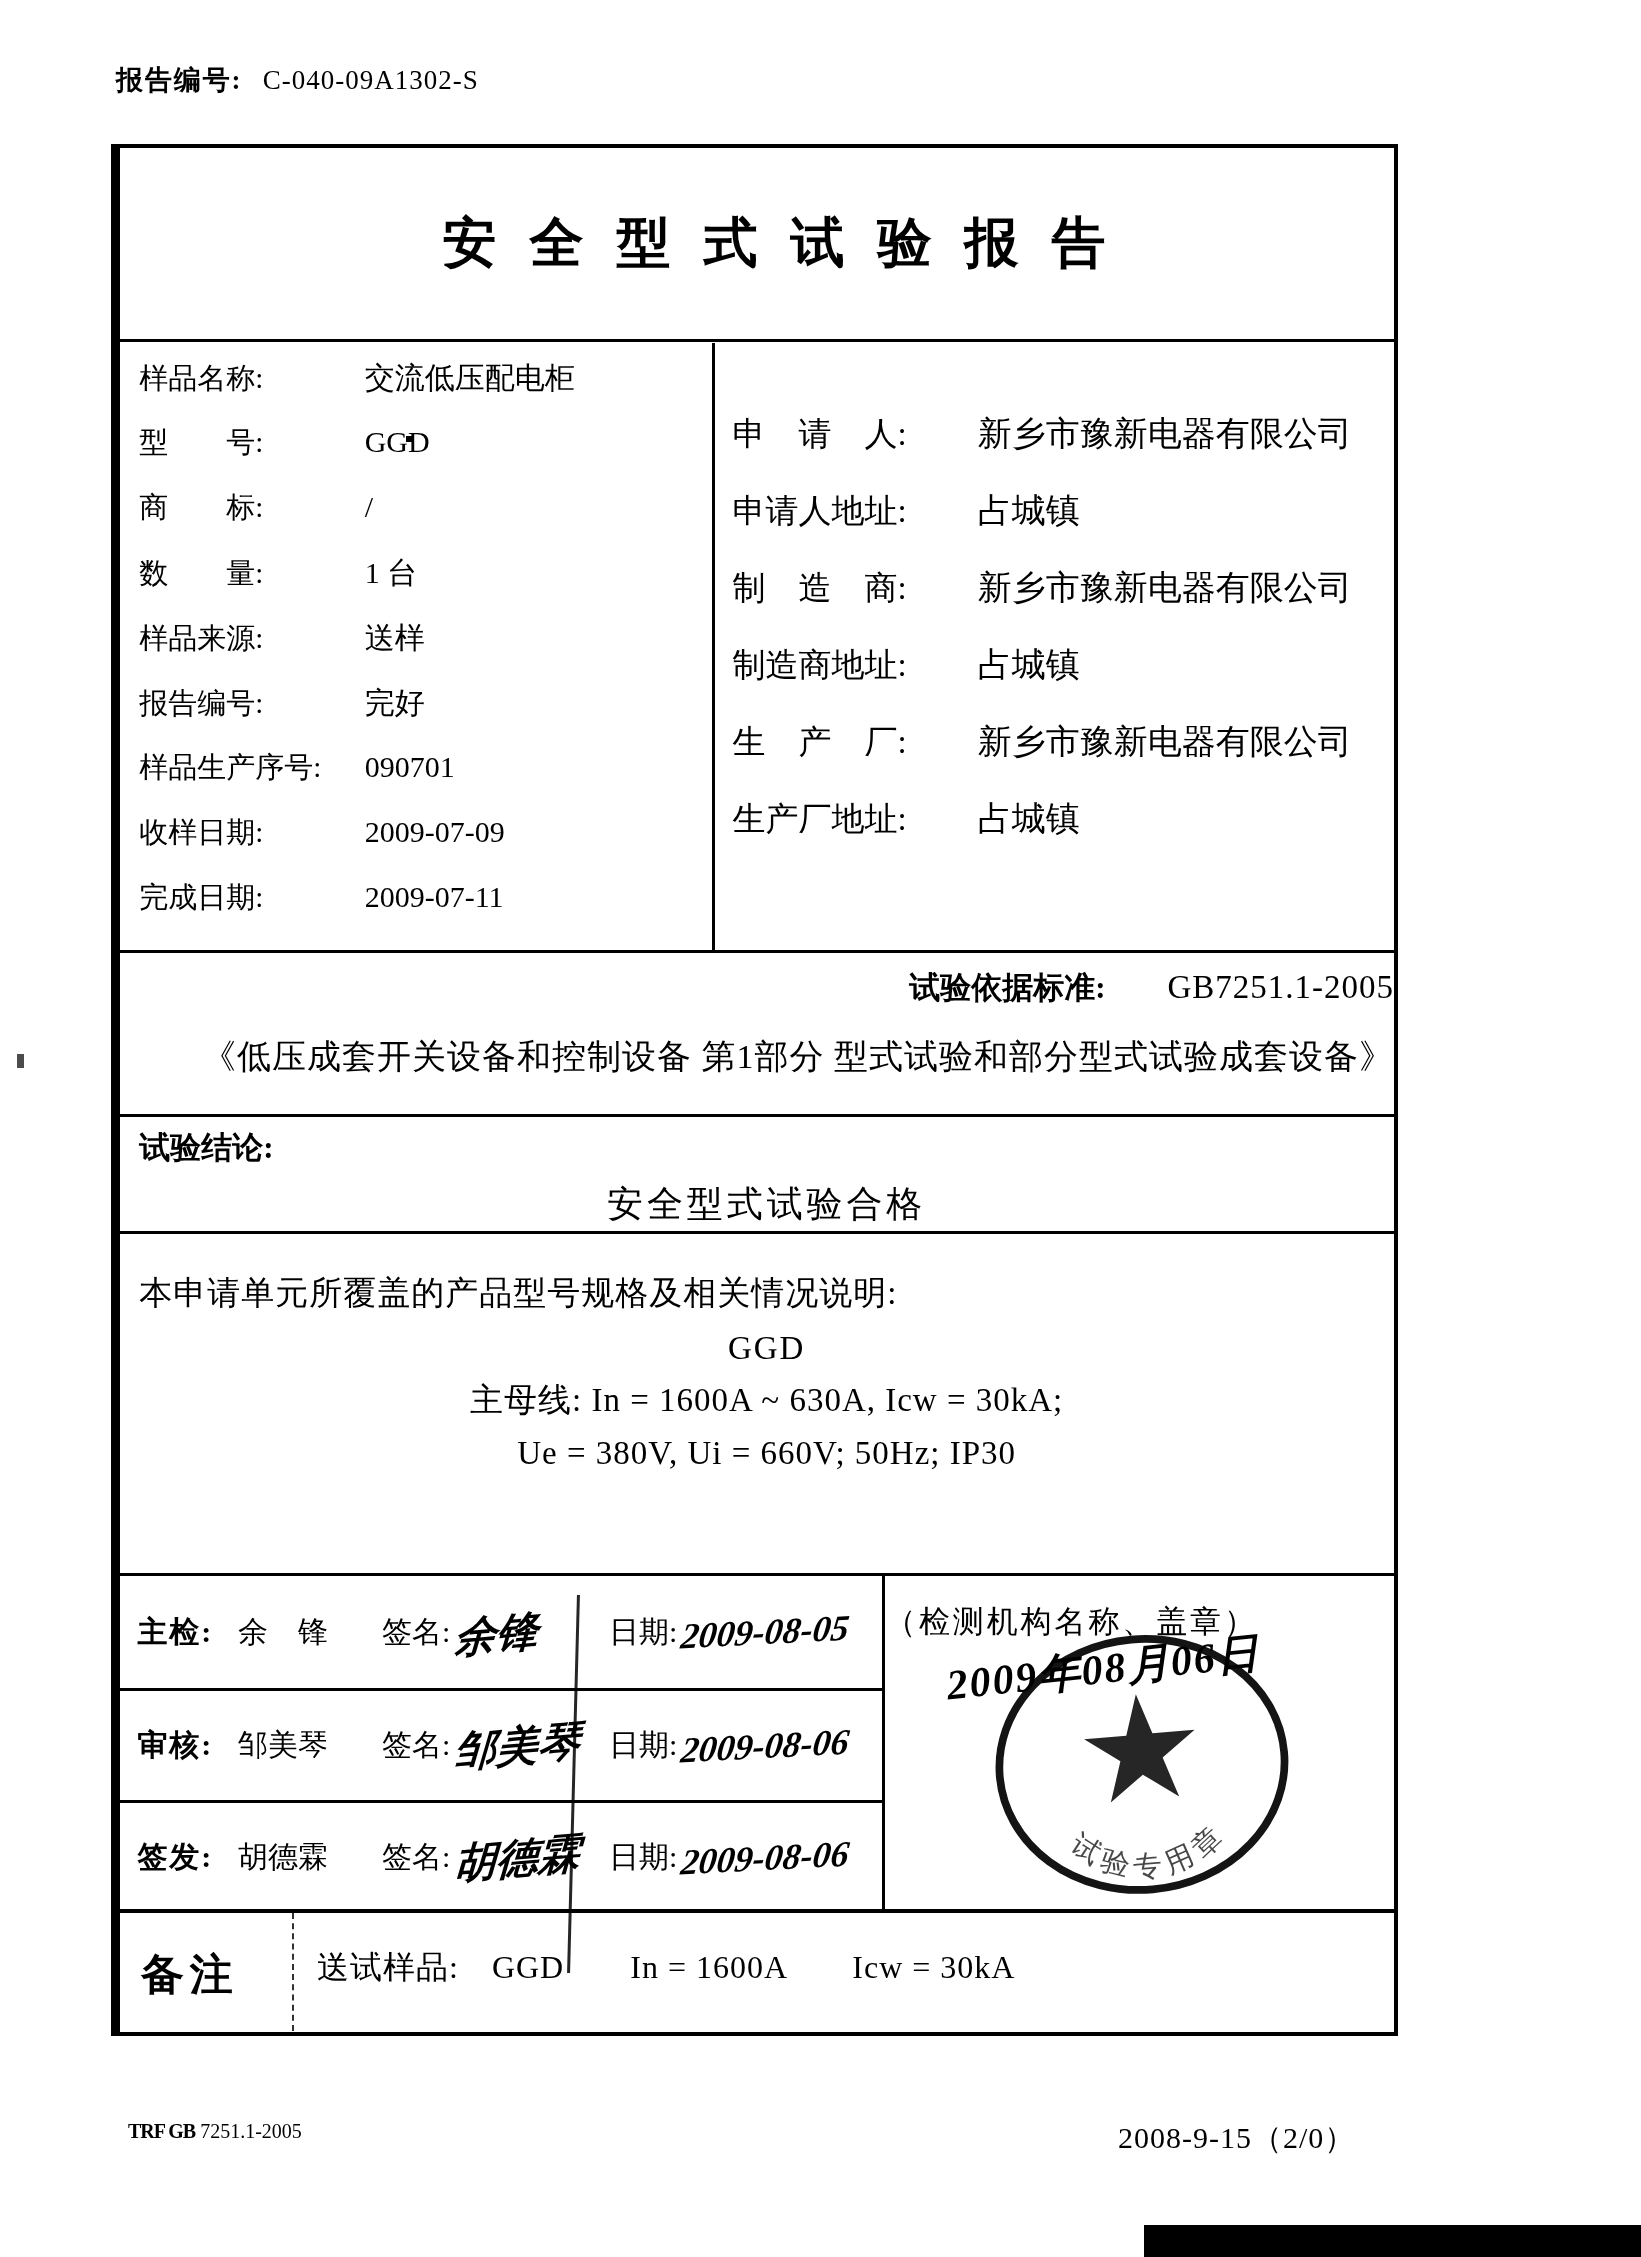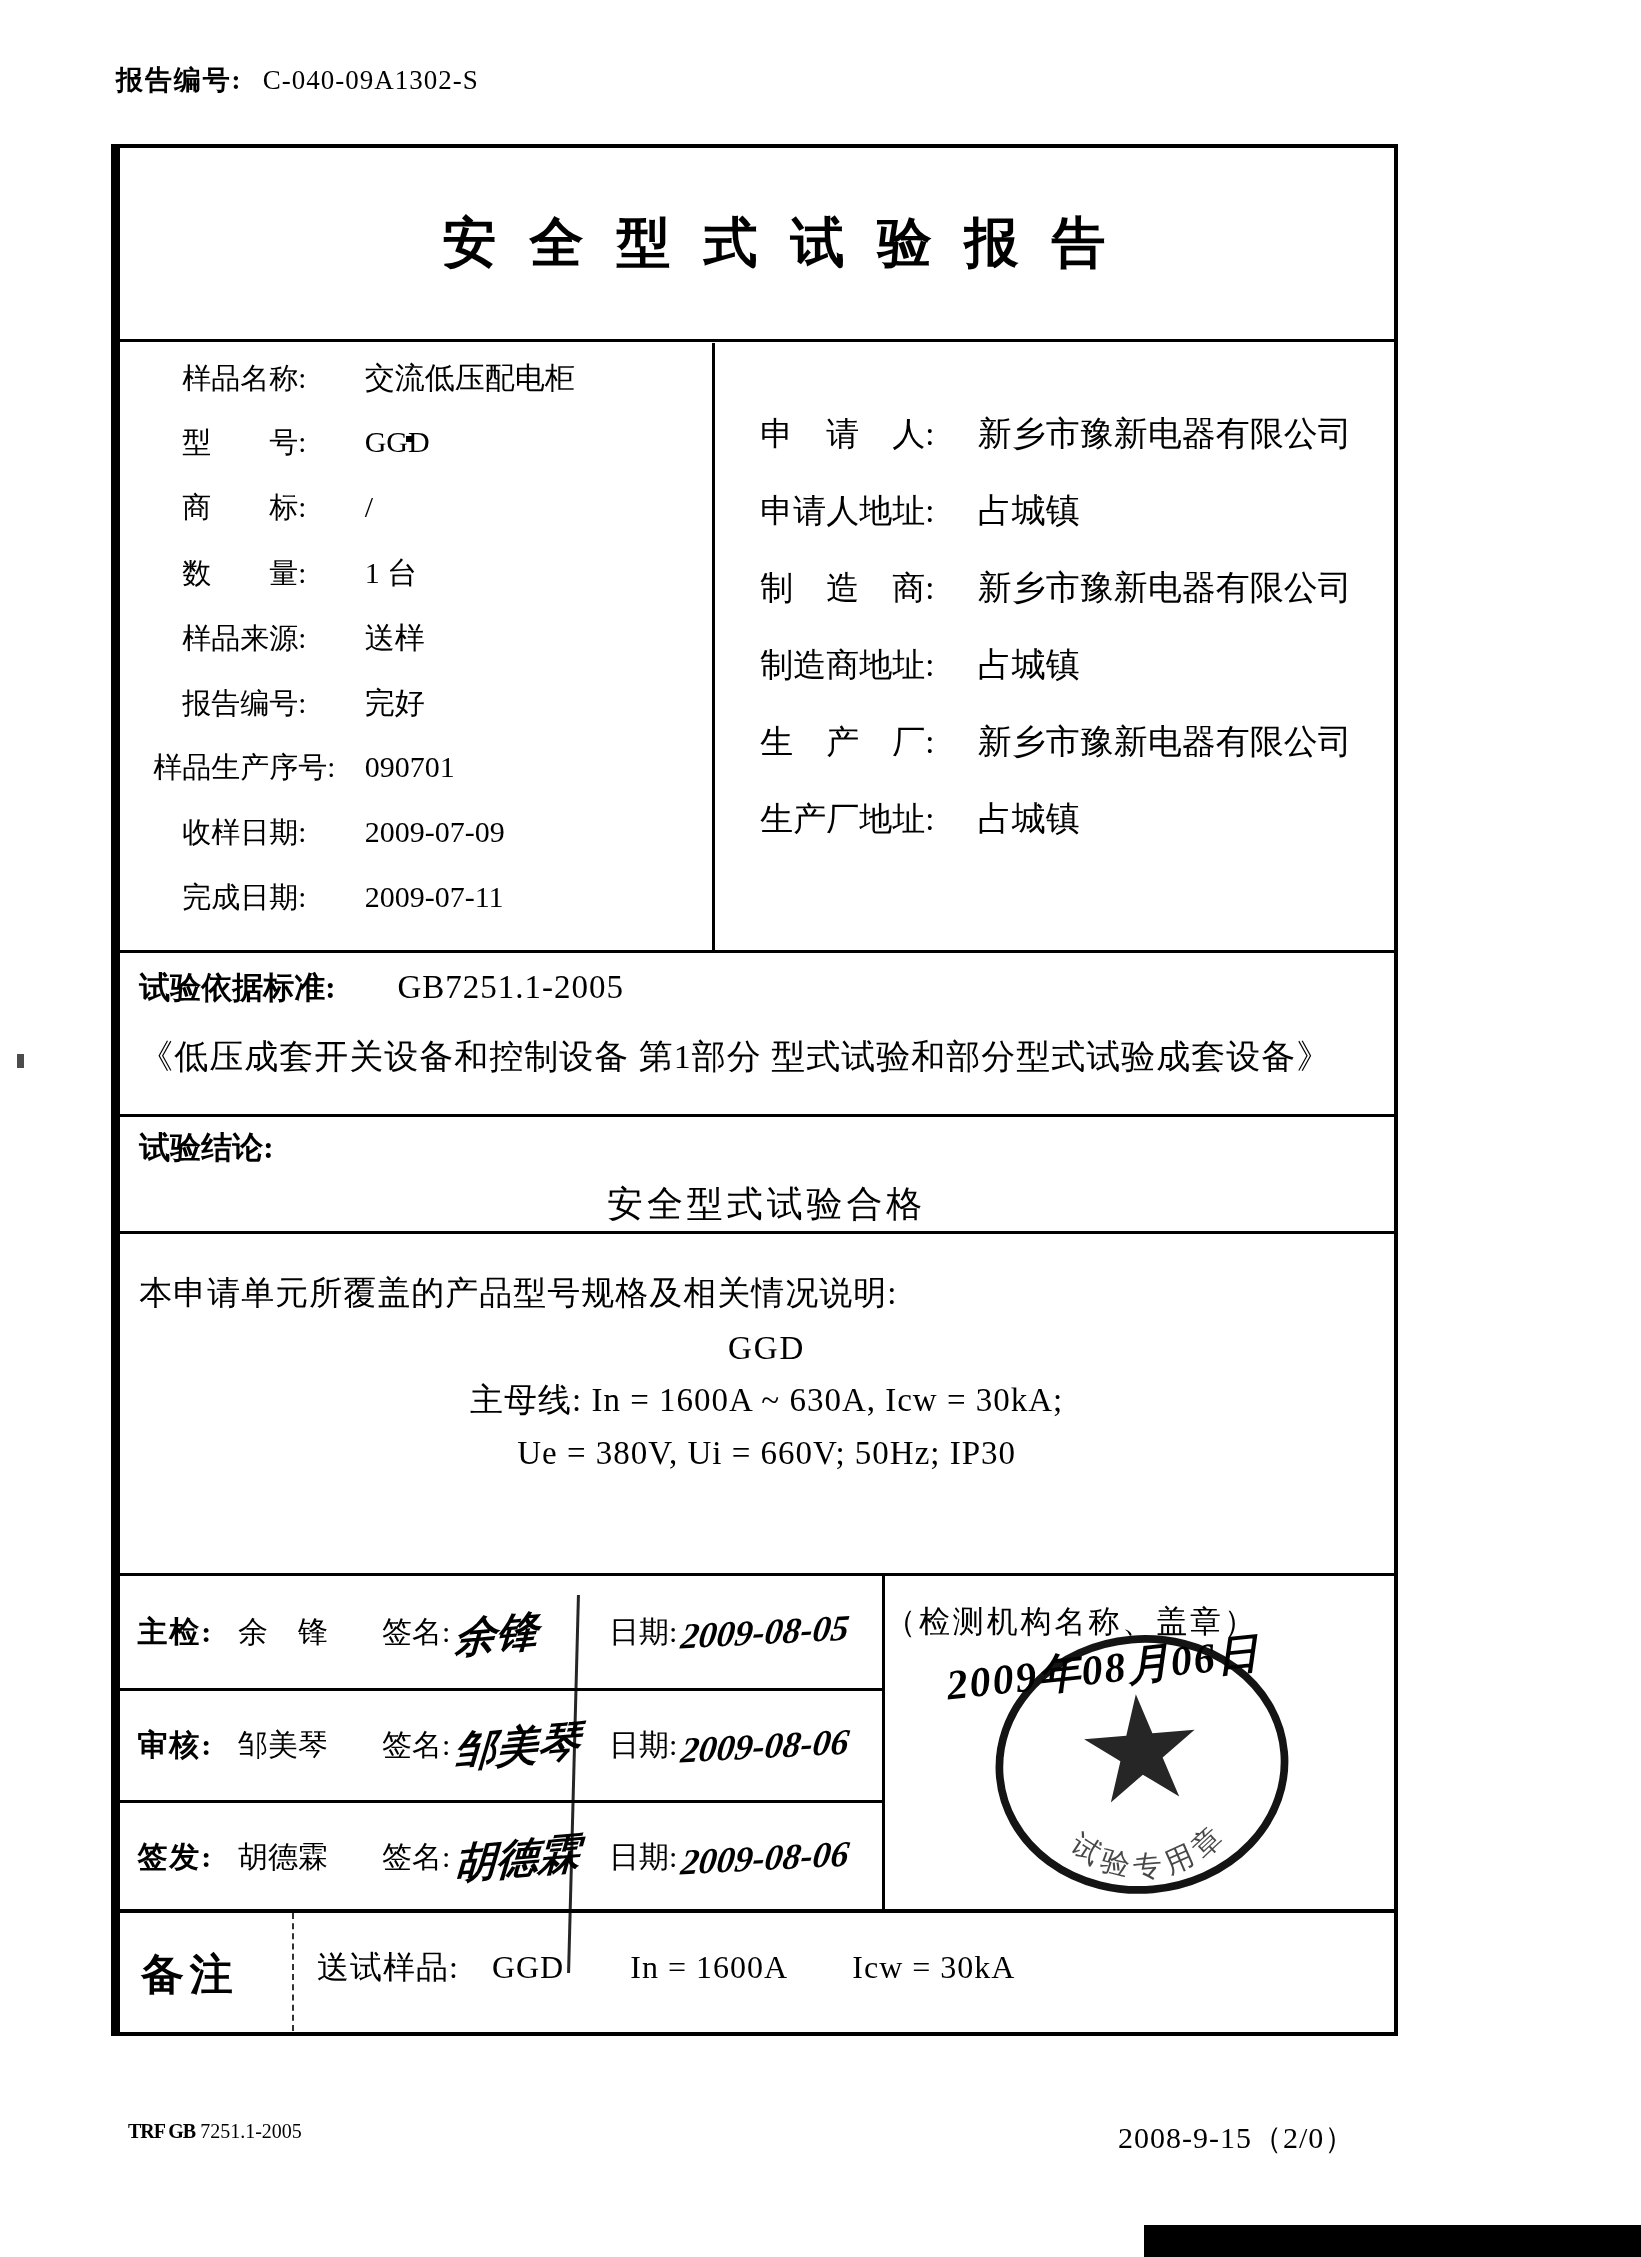--- a/index.html
+++ b/index.html
@@ -14,31 +14,31 @@
 
   
   .doc-table{
     position:absolute;left:111px;top:144px;width:1287px;height:1892px;
     border:4.8px solid #000;border-left-width:9.7px;box-sizing:border-box;
   }
   .sec{position:absolute;left:0;right:0;padding-left:34px;}
   .sec-title{top:0;height:191px;border-bottom:3.9px solid #000;display:flex;align-items:center;justify-content:center;}
   .title-text{font-size:54px;letter-spacing:33px;padding-left:33px;font-weight:bold;}
 
-  .sec-info{top:195px;height:607px;text-align:center;}
+  .sec-info{top:195px;height:607px;}
   .info-left{position:absolute;left:0;top:0;bottom:0;width:592px;padding:15.4px 0 0 19.3px;box-sizing:border-box;}
   .info-right{position:absolute;left:592px;right:0;top:0;bottom:0;border-left:3.9px solid #000;padding:68px 0 0 17.4px;box-sizing:border-box;}
   .f-row{display:flex;align-items:baseline;height:65px;font-size:29px;}
   .f-row .flbl{display:inline-block;min-width:210px;white-space:nowrap;}
   .f-row .fval{margin-left:15.4px;white-space:nowrap;font-size:30px;}
   .a-row{display:flex;align-items:baseline;height:77px;font-size:33px;}
   .a-row .flbl{display:inline-block;min-width:230px;white-space:nowrap;}
   .a-row .fval{margin-left:15.4px;white-space:nowrap;font-size:34px;}
 
-  .sec-standard{top:802px;height:152px;border-top:3.9px solid #000;padding:13.5px 0 0 19.3px;box-sizing:border-box;}
+  .sec-standard{top:802px;height:152px;border-top:3.9px solid #000;padding:13.5px 0 0 19.3px;box-sizing:border-box;text-align:right;}
   .std-line1{font-size:31px;font-weight:bold;}
   .std-line1 .code{font-weight:normal;margin-left:54px;font-size:33px;letter-spacing:1px;}
   .std-line2{margin-top:25px;font-size:34px;letter-spacing:1px;white-space:nowrap;}
 
   .sec-conclusion{top:966px;height:117px;border-top:3.9px solid #000;padding:9.7px 0 0 19.3px;box-sizing:border-box;}
   .concl-lbl{font-size:31px;font-weight:bold;}
   .concl-result{text-align:center;font-size:36px;margin-top:11.6px;letter-spacing:3.9px;}
 
   .sec-coverage{top:1083px;height:342px;border-top:3.9px solid #000;padding:37px 0 0 19.3px;box-sizing:border-box;}
   .cov-head{font-size:33px;letter-spacing:1px;}

